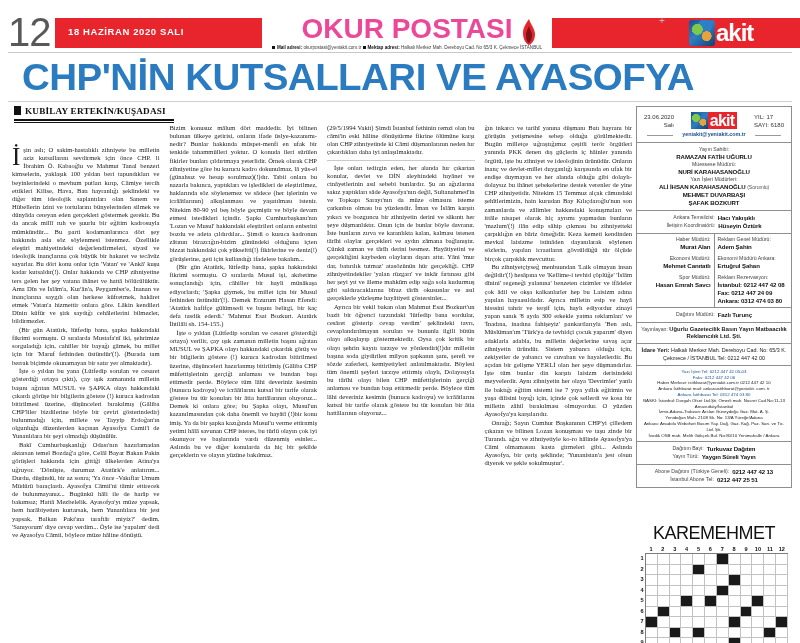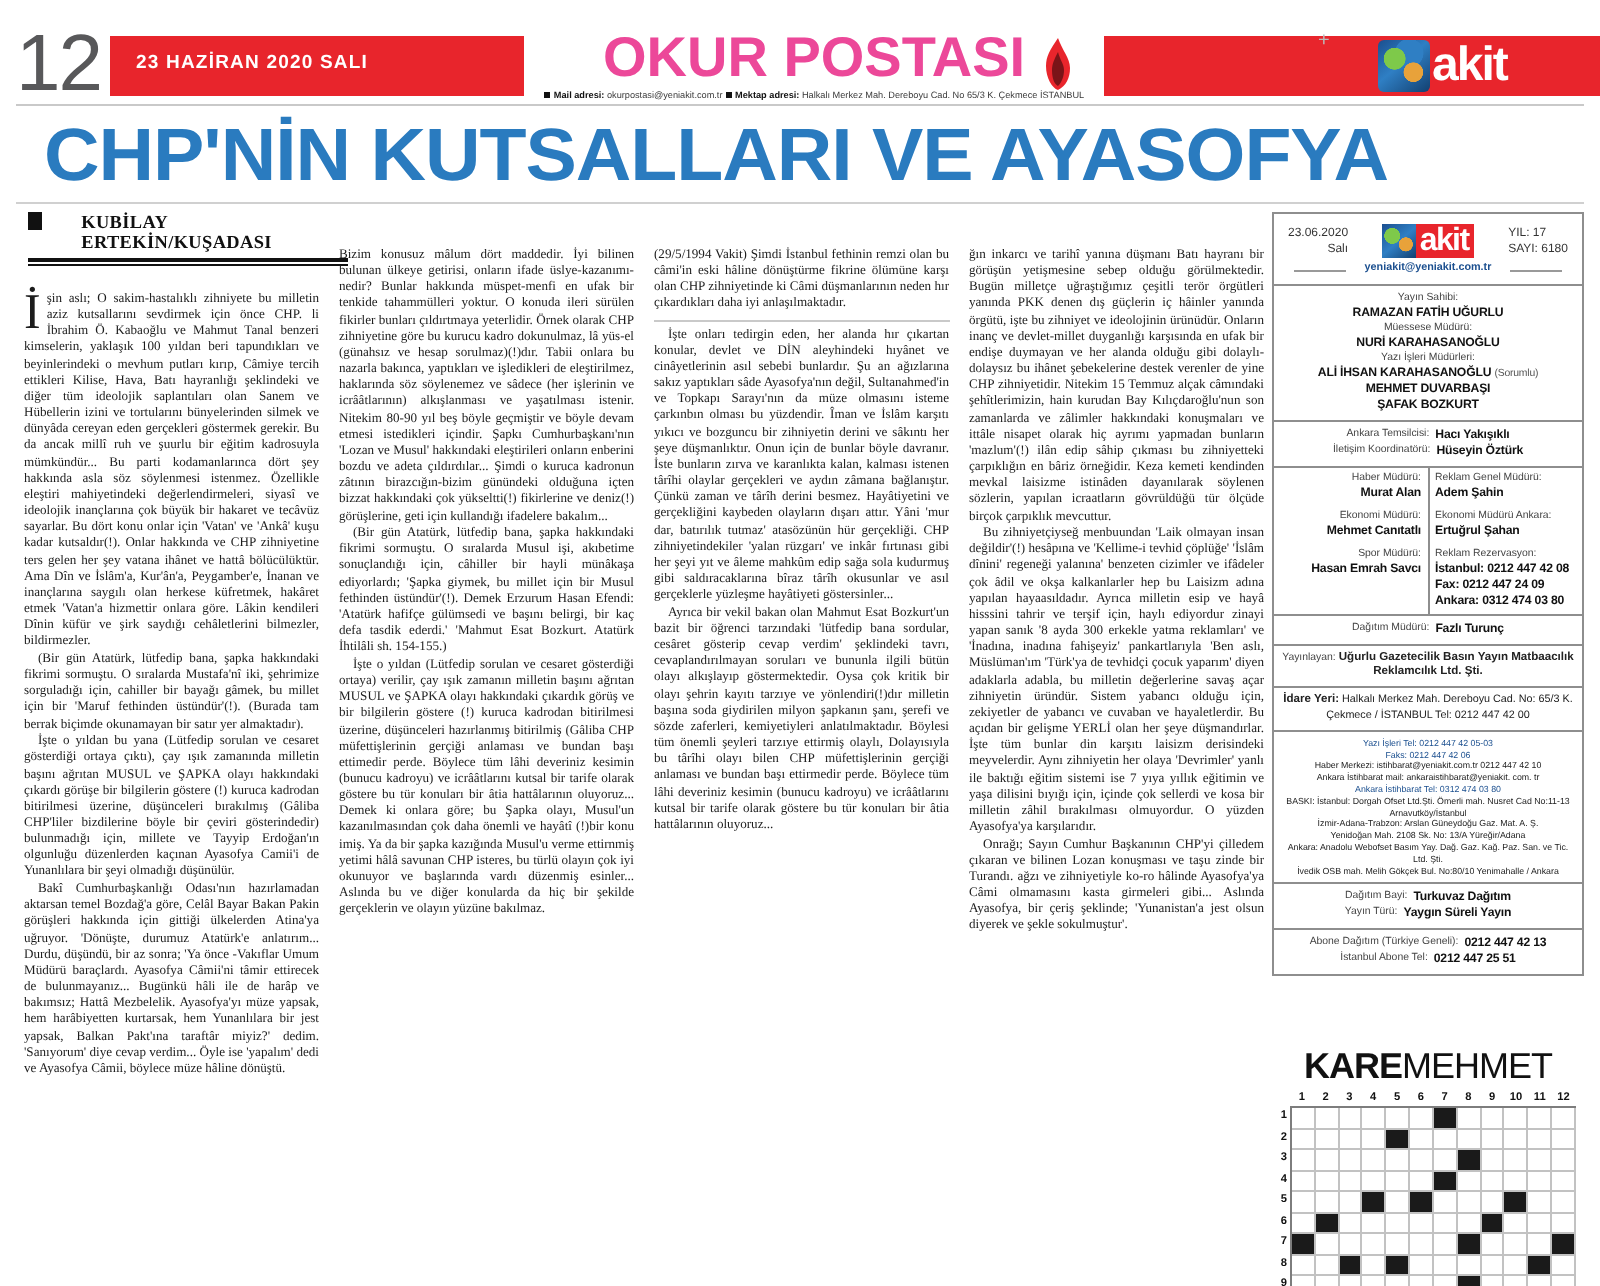--- a/index.html
+++ b/index.html
@@ -80,21 +80,21 @@
     font-family:"Liberation Sans", sans-serif;
     font-weight:bold; font-style:normal;
     font-size:37px; line-height:40px; color:#2a7bbf;
     letter-spacing:-0.5px; white-space:nowrap;
     transform:scaleX(1.04); transform-origin:left center;
   }
   .hr-under { position:absolute; left:8px; top:101px; width:784px; height:1px; background:#d0d0d0; }
 
   
   .byline { position:absolute; left:14px; top:106px; width:160px; }
-  .byline-row { display:flex; align-items:flex-start; gap:20px; }
+  .byline-row { display:flex; align-items:flex-start; gap:4px; }
   .byline-ico { width:7px; height:9px; background:#111; }
   .byline-name {
     font-family:"Liberation Serif", serif;
     font-size:9.2px; font-weight:bold; color:#111; letter-spacing:.2px;
   }
   .byline-rule { margin-top:3px; height:2px; background:#111; width:160px; }
   .byline-rule2 { margin-top:1px; height:1px; background:#111; width:160px; }
 
   
   .cols {
@@ -180,21 +180,21 @@
   .k-blue { color:#1b4f8f; }
   .k-line { font-family:"Liberation Sans", sans-serif; font-size:5.4px; line-height:7.2px; color:#222; text-align:center; }
   .k-line b { font-size:5.8px; }
 
   
   .puzzle { position:absolute; left:636px; top:524px; width:156px; }
   .puz-title {
     font-family:"Liberation Sans", sans-serif; font-size:18px; line-height:19px;
     text-align:center; color:#111; letter-spacing:-.5px;
   }
-  .puz-title b { font-weight:bold; }
+  .puz-title b { font-weight:normal; }
   .puz-title span { font-weight:normal; }
   .grid-wrap { margin-top:2px; display:flex; }
   .rowhdr { width:9px; }
   .rowhdr div {
     height:10.5px; font-family:"Liberation Sans", sans-serif; font-size:5.6px;
     font-weight:bold; text-align:right; padding-right:1.5px; line-height:10.5px; color:#111;
   }
   .gridcore { flex:1; }
   .colhdr { display:flex; }
   .colhdr div {
@@ -211,21 +211,21 @@
   .cell.blk { background:#1a1a1a; }
 </style>
 </head>
 <body>
 
 <div class="page">
 
   <div class="topbar">
     <div class="pagenum">12</div>
     <div class="redbar"></div>
-    <div class="redbar-date">23 HAZİRAN 2020 SALI</div>
+    <div class="redbar-date">18 HAZİRAN 2020 SALI</div>
 
     <div class="okur-wrap">
       <div class="crossmark">+</div>
       <div class="okur-title">OKUR POSTASI</div>
       <svg class="okur-flame" viewBox="0 0 16 26">
         <path d="M9 0 C5 6 3 9 3 14 C3 20 6 25 9 26 C13 24 15 20 15 15 C15 10 11 6 9 0 Z" fill="#e8252c"></path>
         <path d="M9 7 C7 11 6 13 6 16 C6 20 7 23 9 24 C11 22 12 19 12 16 C12 13 10 11 9 7 Z" fill="#7a1418"></path>
       </svg>
       <div class="addr-line">
         <span class="sq"></span><b>Mail adresi:</b>

